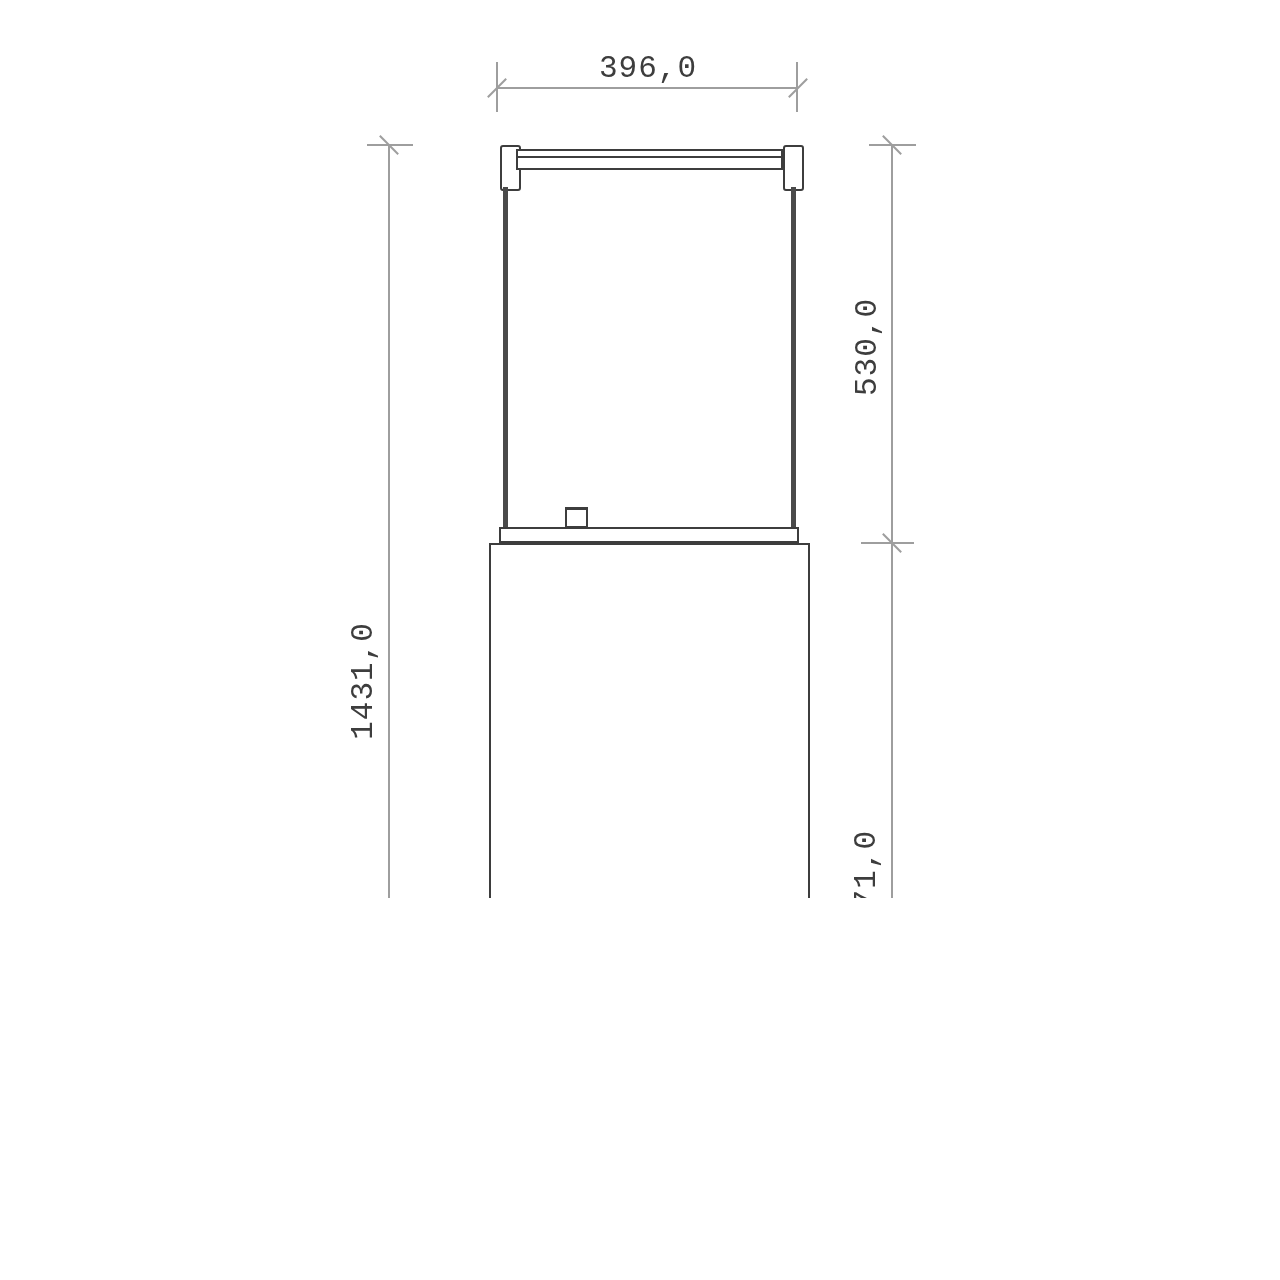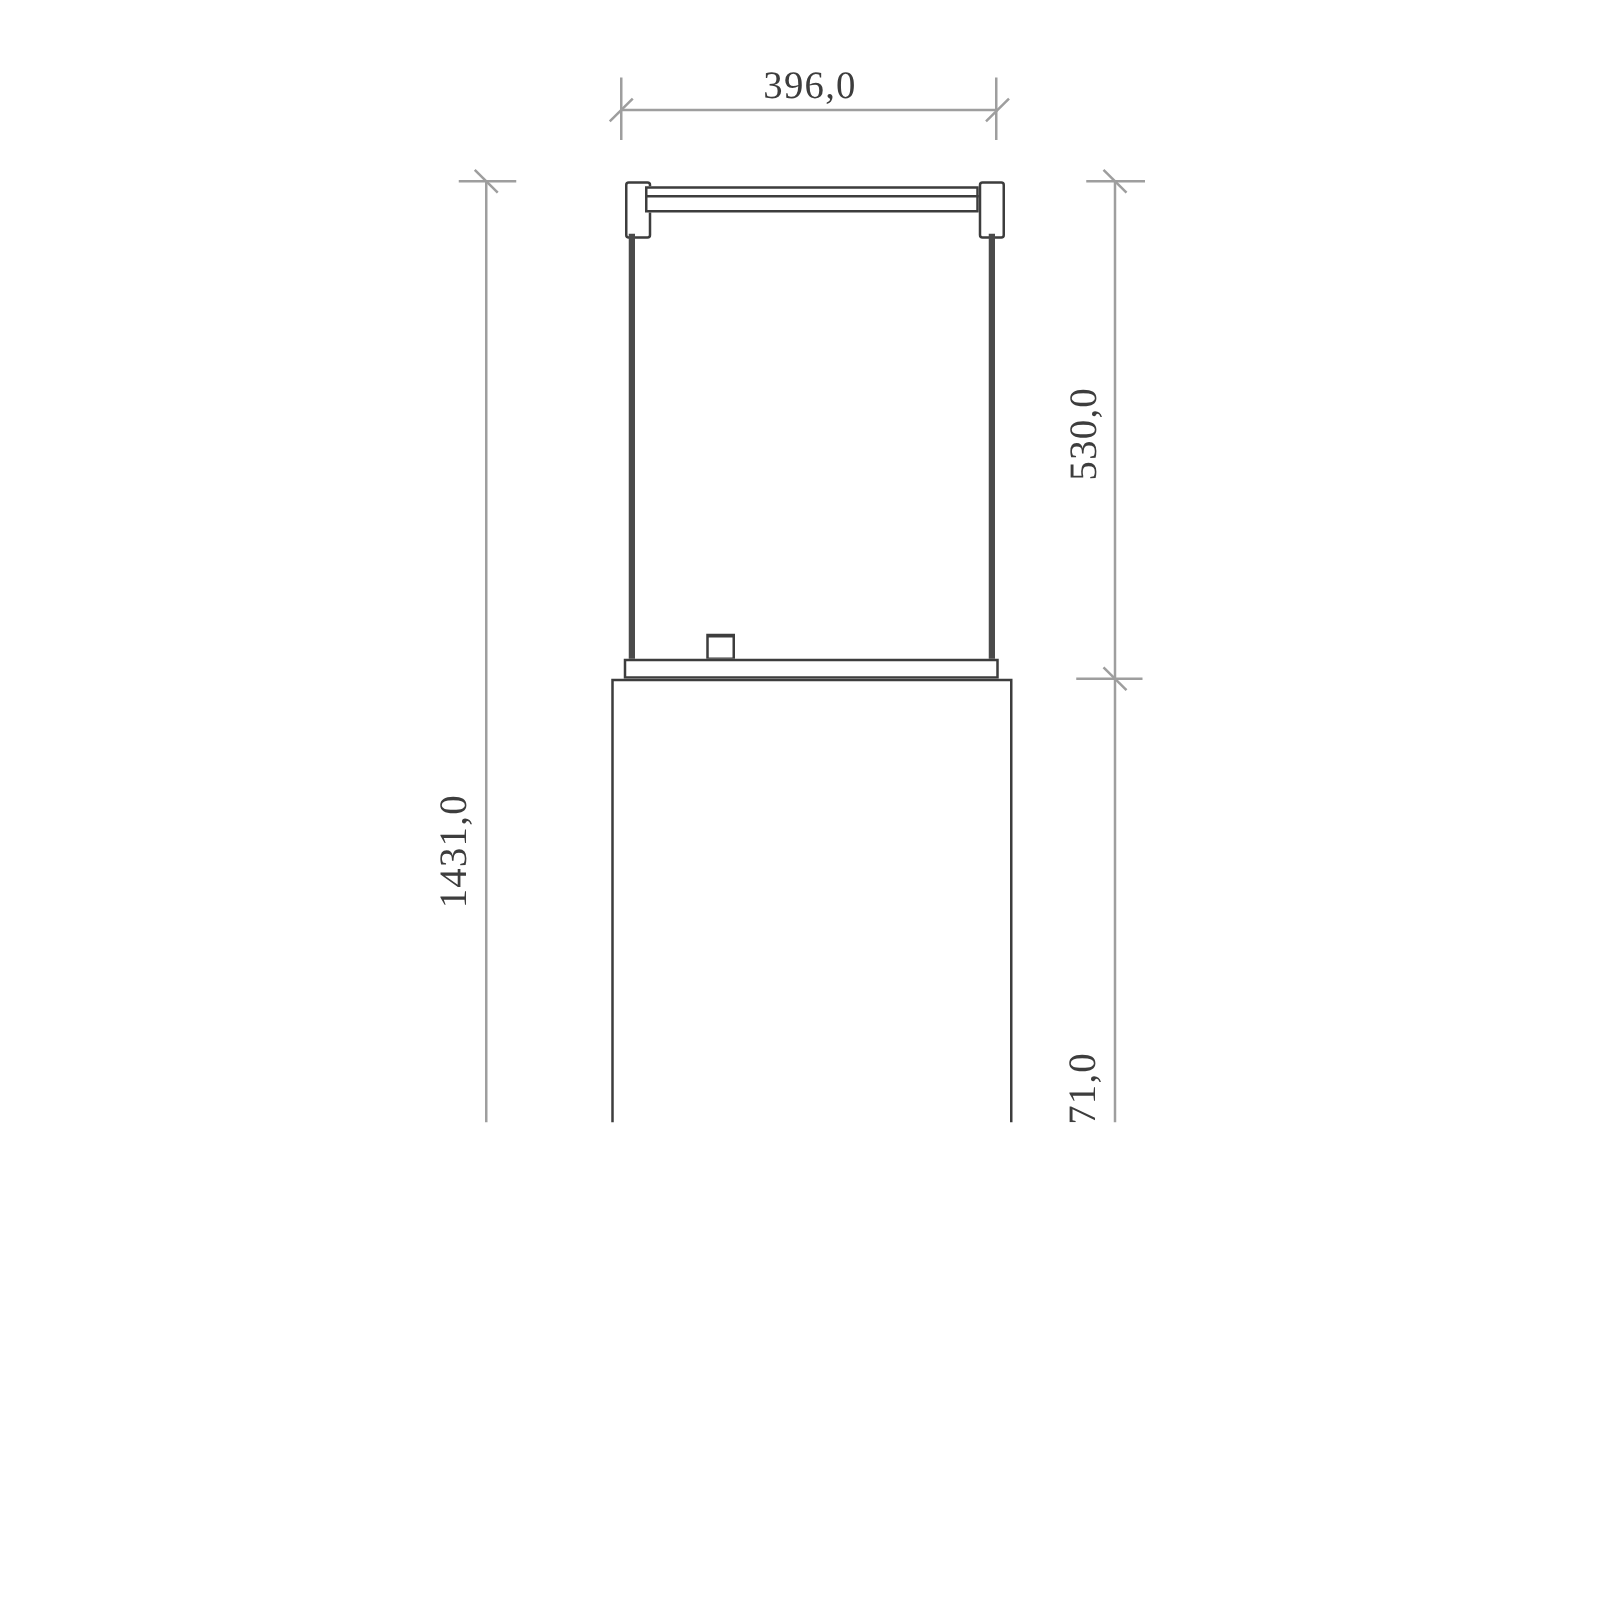--- a/index.html
+++ b/index.html
@@ -5,21 +5,21 @@
   :root{
     --background:#ffffff;
     --outline:#3d3d3d;
     --glass-edge:#4a4a4a;
     --dimension:#9e9e9e;
     --text:#3d3d3d;
   }
   html,body{margin:0;padding:0;background:var(--background);}
   #canvas{
     position:relative;width:1280px;height:898px;background:var(--background);
-    font-family:Liberation Serif, serif;overflow:hidden;
+    font-family:Liberation Mono, monospace;overflow:hidden;
   }
   .abs{position:absolute;}
 
   
   .post{background:#fff;border:2.5px solid var(--outline);border-radius:3px;width:17px;height:42px;top:145px;}
   .post.left{left:500px;}
   .post.right{left:783px;}
   .rail{left:516px;top:149px;width:267px;height:21px;border:2px solid var(--outline);background:#fff;box-sizing:border-box;}
   .rail-inner{left:516px;top:156px;width:267px;height:2px;background:var(--outline);}
   .glass-edge{width:5px;top:187px;height:341px;background:var(--glass-edge);}

